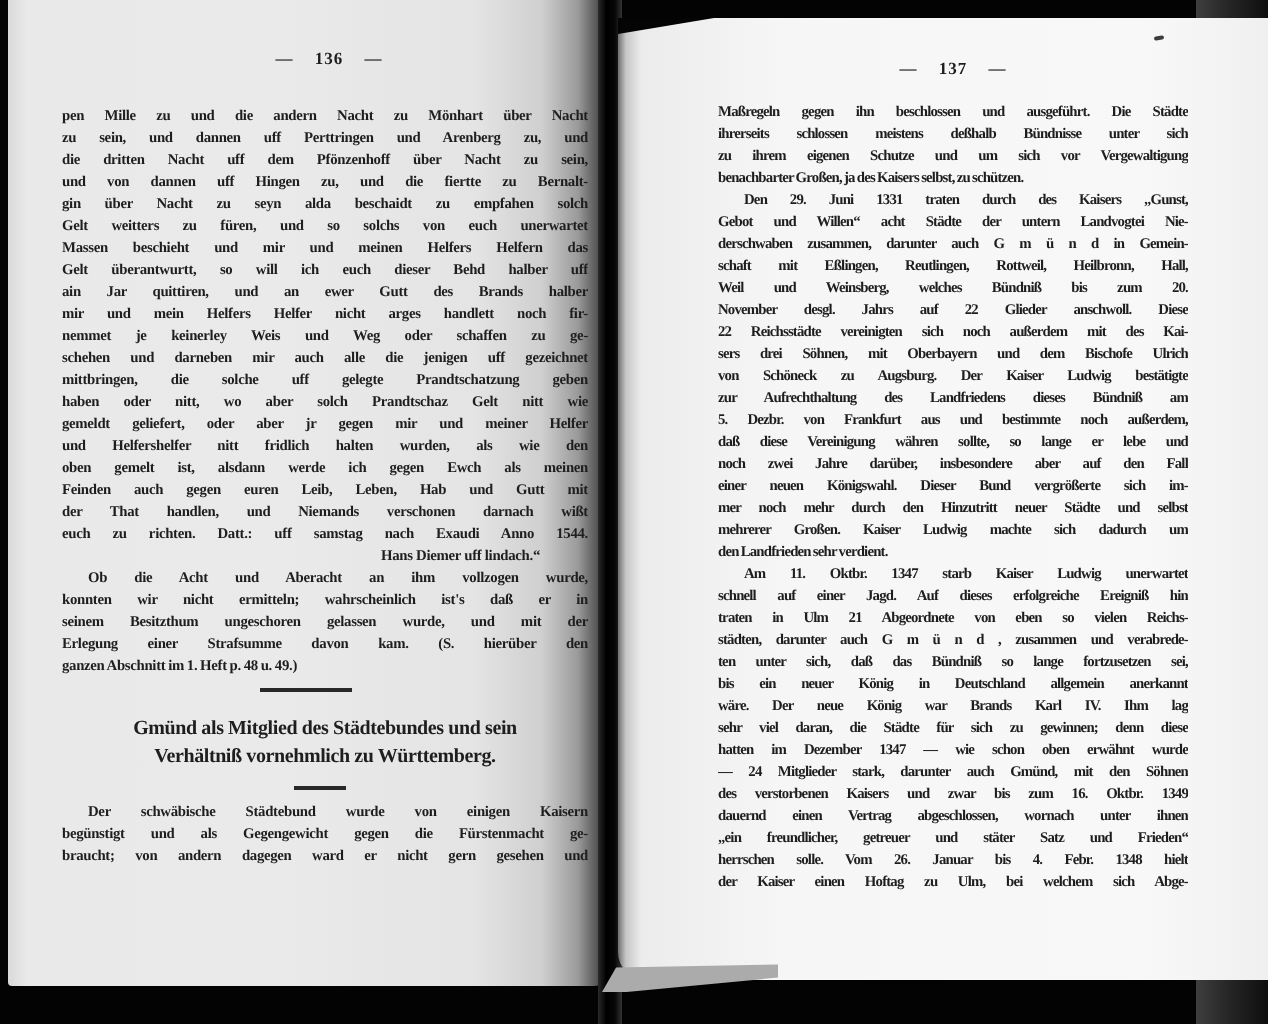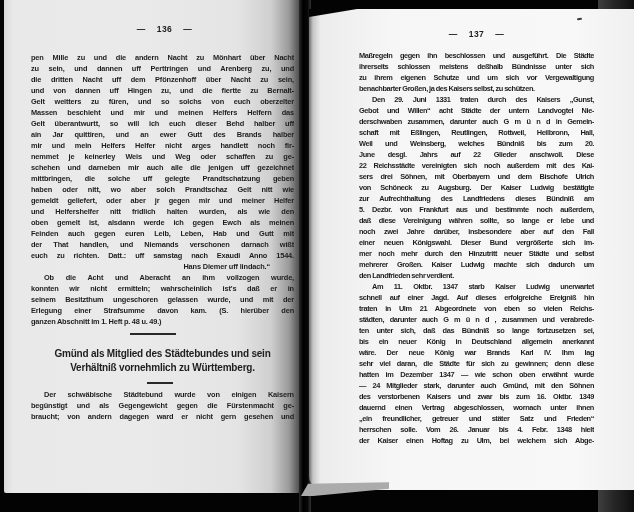--- a/index.html
+++ b/index.html
@@ -1,19 +1,19 @@
 <!DOCTYPE html>
 <html style="--background: #030303; --left-page-bg: #e9e9e9; --right-page-bg: #f7f7f7; --ink: #1e1e1e;"><head>
 <meta charset="utf-8">
 <style>
   html,body{margin:0;padding:0;background:#000;}
   .book{
     position:relative;width:634px;height:512px;overflow:hidden;
     background:var(--background,#030303);
-    font-family:Liberation Sans, sans-serif;
+    font-family:Liberation Serif, serif;
     color:var(--ink,#1e1e1e);
   }
   
   .strip-right{position:absolute;left:598px;top:0;width:36px;height:512px;
     background:linear-gradient(to right,#3e3e3e 0%,#262626 45%,#0e0e0e 100%);}
   
   .page-l{position:absolute;left:4px;top:0;width:300px;height:493px;
     border-radius:0 0 7px 2px;
     background:linear-gradient(to right,
       #d9d9d9 0%, #e9e9e9 3%, #eaeaea 45%, #e4e4e4 78%,
@@ -71,21 +71,22 @@
   <div class="strip-right"></div>
 
   <div class="page-l">
     <div class="pg-header hl">— 136 —</div>
     <div class="col col-l">
       <div class="para">
           <div class="ln">pen Mille zu und die andern Nacht zu Mönhart über Nacht</div>
           <div class="ln">zu sein, und dannen uff Perttringen und Arenberg zu, und</div>
           <div class="ln">die dritten Nacht uff dem Pfönzenhoff über Nacht zu sein,</div>
           <div class="ln">und von dannen uff Hingen zu, und die fiertte zu Bernalt-</div>
-          <div class="ln">Gelt weitters zu füren, und so solchs von euch oberzelter</div>
+          <div class="ln">gin über Nacht zu seyn alda beschaidt zu empfahen solch</div>
+          <div class="ln">Gelt weitters zu füren, und so solchs von euch unerwartet</div>
           <div class="ln">Massen beschieht und mir und meinen Helfers Helfern das</div>
           <div class="ln">Gelt überantwurtt, so will ich euch dieser Behd halber uff</div>
           <div class="ln">ain Jar quittiren, und an ewer Gutt des Brands halber</div>
           <div class="ln">mir und mein Helfers Helfer nicht arges handlett noch fir-</div>
           <div class="ln">nemmet je keinerley Weis und Weg oder schaffen zu ge-</div>
           <div class="ln">schehen und darneben mir auch alle die jenigen uff gezeichnet</div>
           <div class="ln">mittbringen, die solche uff gelegte Prandtschatzung geben</div>
           <div class="ln">haben oder nitt, wo aber solch Prandtschaz Gelt nitt wie</div>
           <div class="ln">gemeldt geliefert, oder aber jr gegen mir und meiner Helfer</div>
           <div class="ln">und Helfershelfer nitt fridlich halten wurden, als wie den</div>
@@ -126,21 +127,21 @@
           <div class="ln">ihrerseits schlossen meistens deßhalb Bündnisse unter sich</div>
           <div class="ln">zu ihrem eigenen Schutze und um sich vor Vergewaltigung</div>
           <div class="ln">benachbarter Großen, ja des Kaisers selbst, zu schützen.</div>
         </div>
       <div class="para ind nolast">
           <div class="ln">Den 29. Juni 1331 traten durch des Kaisers „Gunst,</div>
           <div class="ln">Gebot und Willen“ acht Städte der untern Landvogtei Nie-</div>
           <div class="ln">derschwaben zusammen, darunter auch G m ü n d in Gemein-</div>
           <div class="ln">schaft mit Eßlingen, Reutlingen, Rottweil, Heilbronn, Hall,</div>
           <div class="ln">Weil und Weinsberg, welches Bündniß bis zum 20.</div>
-          <div class="ln">June desgl. Jahrs auf 22 Glieder anschwoll.  Diese</div>
+          <div class="ln">November desgl. Jahrs auf 22 Glieder anschwoll.  Diese</div>
           <div class="ln">22 Reichsstädte vereinigten sich noch außerdem mit des Kai-</div>
           <div class="ln">sers drei Söhnen, mit Oberbayern und dem Bischofe Ulrich</div>
           <div class="ln">von Schöneck zu Augsburg.  Der Kaiser Ludwig bestätigte</div>
           <div class="ln">zur Aufrechthaltung des Landfriedens dieses Bündniß am</div>
           <div class="ln">5. Dezbr. von Frankfurt aus und bestimmte noch außerdem,</div>
           <div class="ln">daß diese Vereinigung währen sollte, so lange er lebe und</div>
           <div class="ln">noch zwei Jahre darüber, insbesondere aber auf den Fall</div>
           <div class="ln">einer neuen Königswahl.  Dieser Bund vergrößerte sich im-</div>
           <div class="ln">mer noch mehr durch den Hinzutritt neuer Städte und selbst</div>
           <div class="ln">mehrerer Großen.  Kaiser Ludwig machte sich dadurch um</div>

